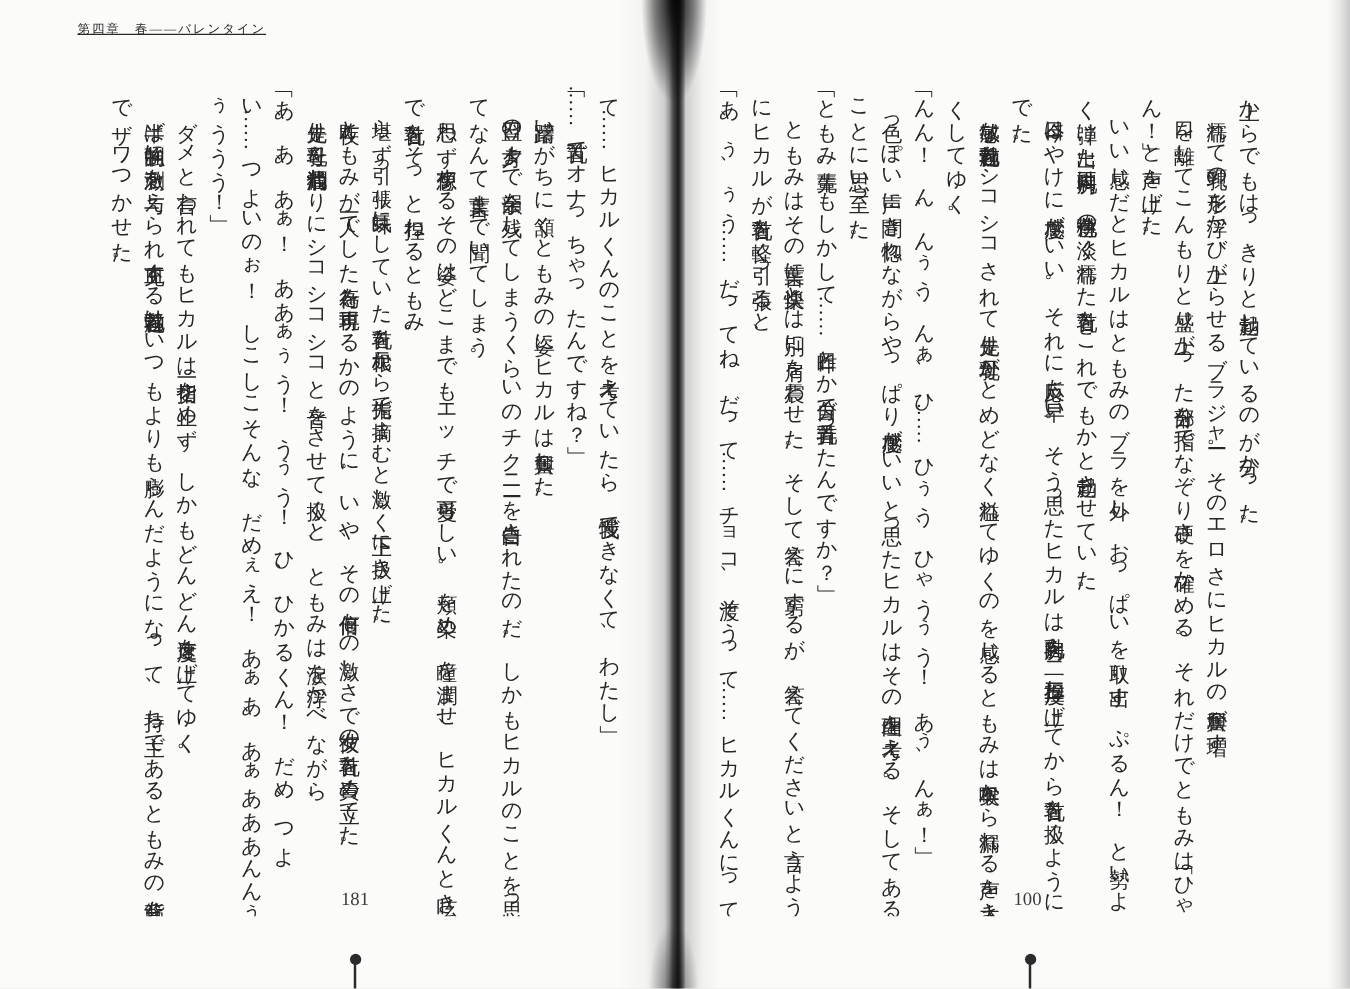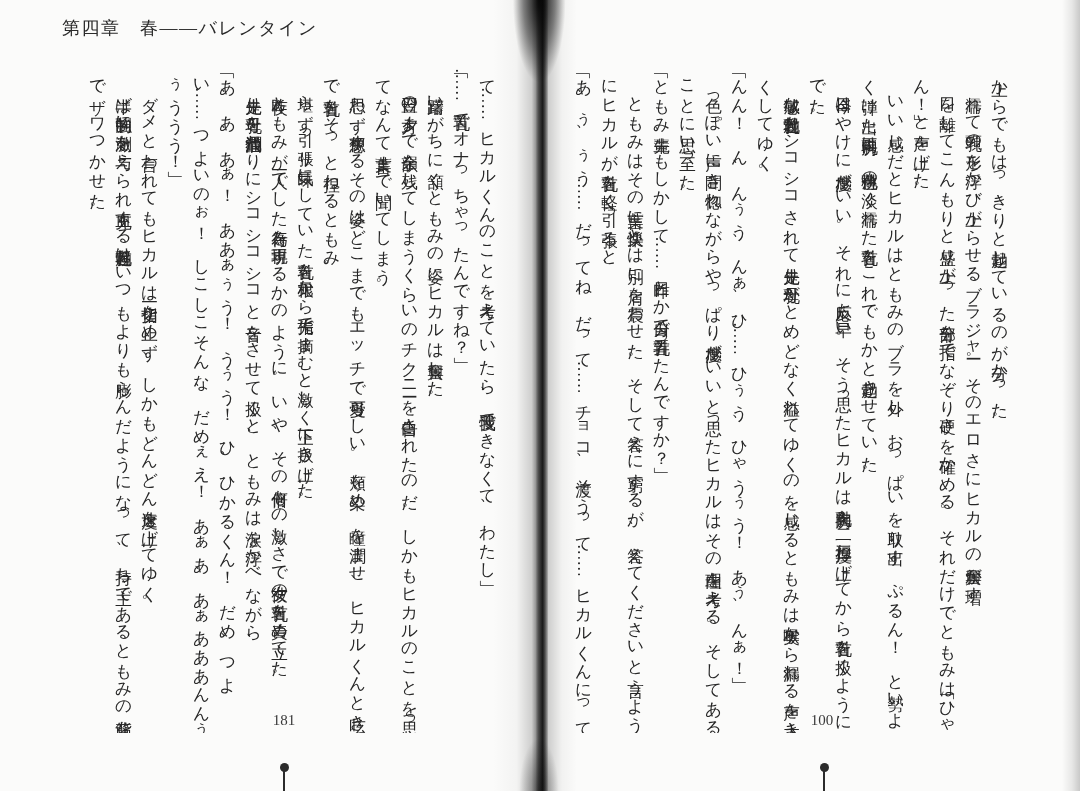--- a/index.html
+++ b/index.html
@@ -32,24 +32,25 @@
   .para { margin: 0; padding: 0; text-indent: 0; }
   .para.indent { text-indent: 1em; }
   
   .para.tight { font-size: 16.19px; }
 
   
   .running-head {
     position: absolute;
     left: 62px;
     top: 16px;
-    font-size: 18px;
+    font-size: 10px;
     letter-spacing: 1.5px;
     color: #2a2a2a;
     white-space: nowrap;
+    text-decoration: underline;
   }
 
   
   .page-number {
     position: absolute;
     top: 712px;
     width: 60px;
     text-align: center;
     font-size: 15px;
     color: #3a3a3a;

